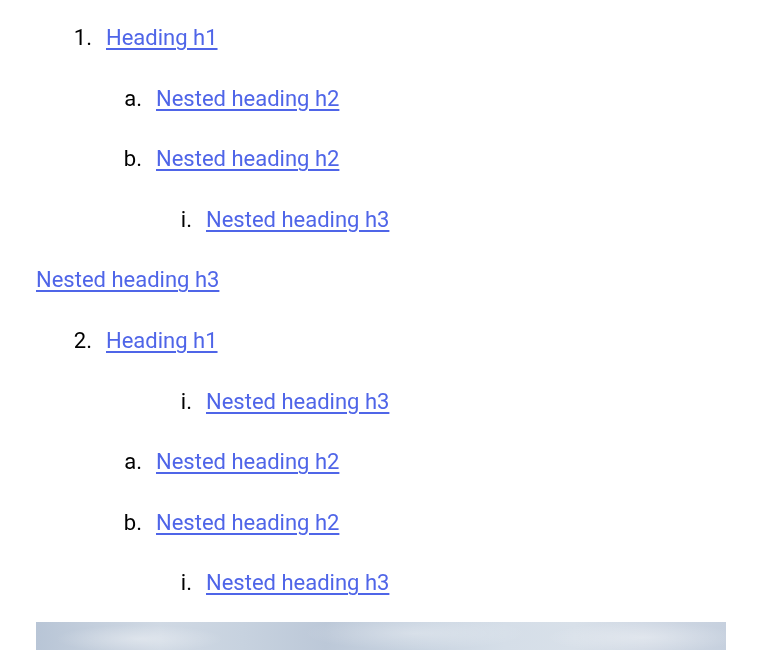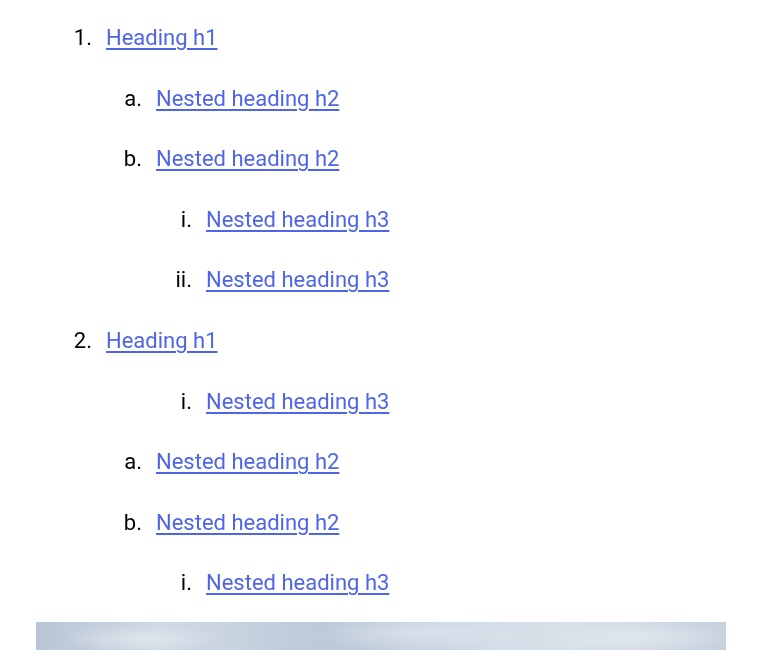--- a/index.html
+++ b/index.html
@@ -80,21 +80,20 @@
     <span class="marker">b.</span>
     <a href="#" class="toc-link">Nested heading h2</a>
   </div>
 
   <div class="row lvl3">
     <span class="marker">i.</span>
     <a href="#" class="toc-link">Nested heading h3</a>
   </div>
 
   <div class="row lvl3">
-    <span class="marker">ii.</span>
     <a href="#" class="toc-link">Nested heading h3</a>
   </div>
 
   <div class="row lvl1">
     <span class="marker">2.</span>
     <a href="#" class="toc-link">Heading h1</a>
   </div>
 
   <div class="row lvl3">
     <span class="marker">i.</span>

